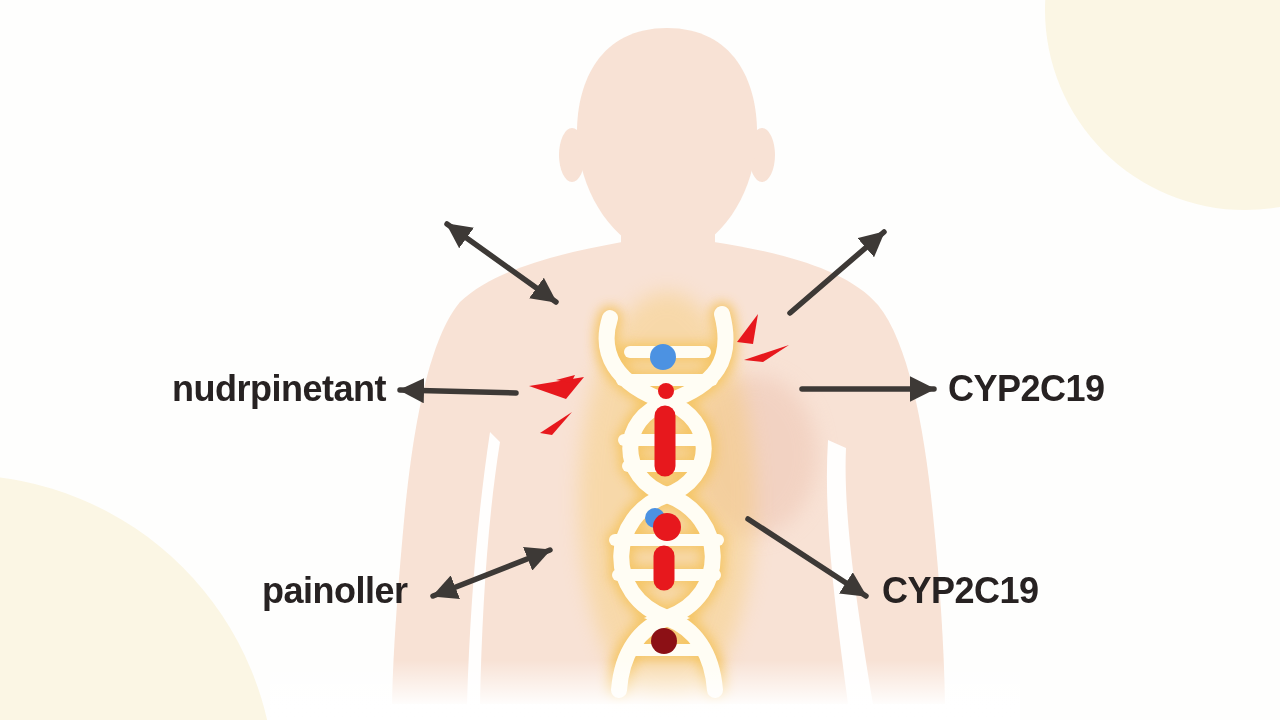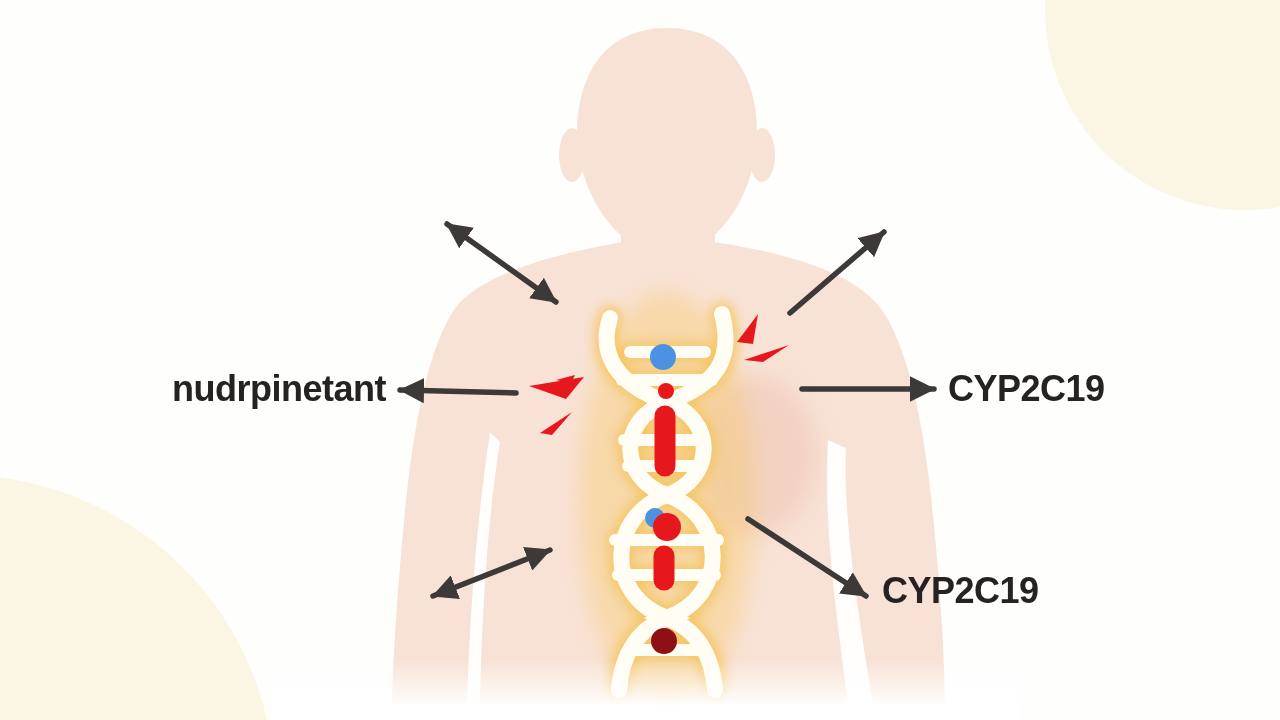--- a/index.html
+++ b/index.html
@@ -129,15 +129,16 @@
       <line x1="802" y1="389" x2="934" y2="389" marker-end="url(#ah)"></line>
       <line x1="433" y1="596" x2="550" y2="550" marker-start="url(#ah)" marker-end="url(#ah)"></line>
       <line x1="748" y1="519" x2="866" y2="596" marker-end="url(#ah)"></line>
     </g>
 
     <rect x="270" y="660" width="750" height="60" fill="url(#fadeBottom)"></rect>
   </svg>
 
   <div class="lbl lbl-ml">nudrpinetant</div>
   <div class="lbl lbl-mr">CYP2C19</div>
+  <div class="lbl lbl-bl">painoller</div>
   <div class="lbl lbl-br">CYP2C19</div>
 
 </div>
 
 </body></html>

